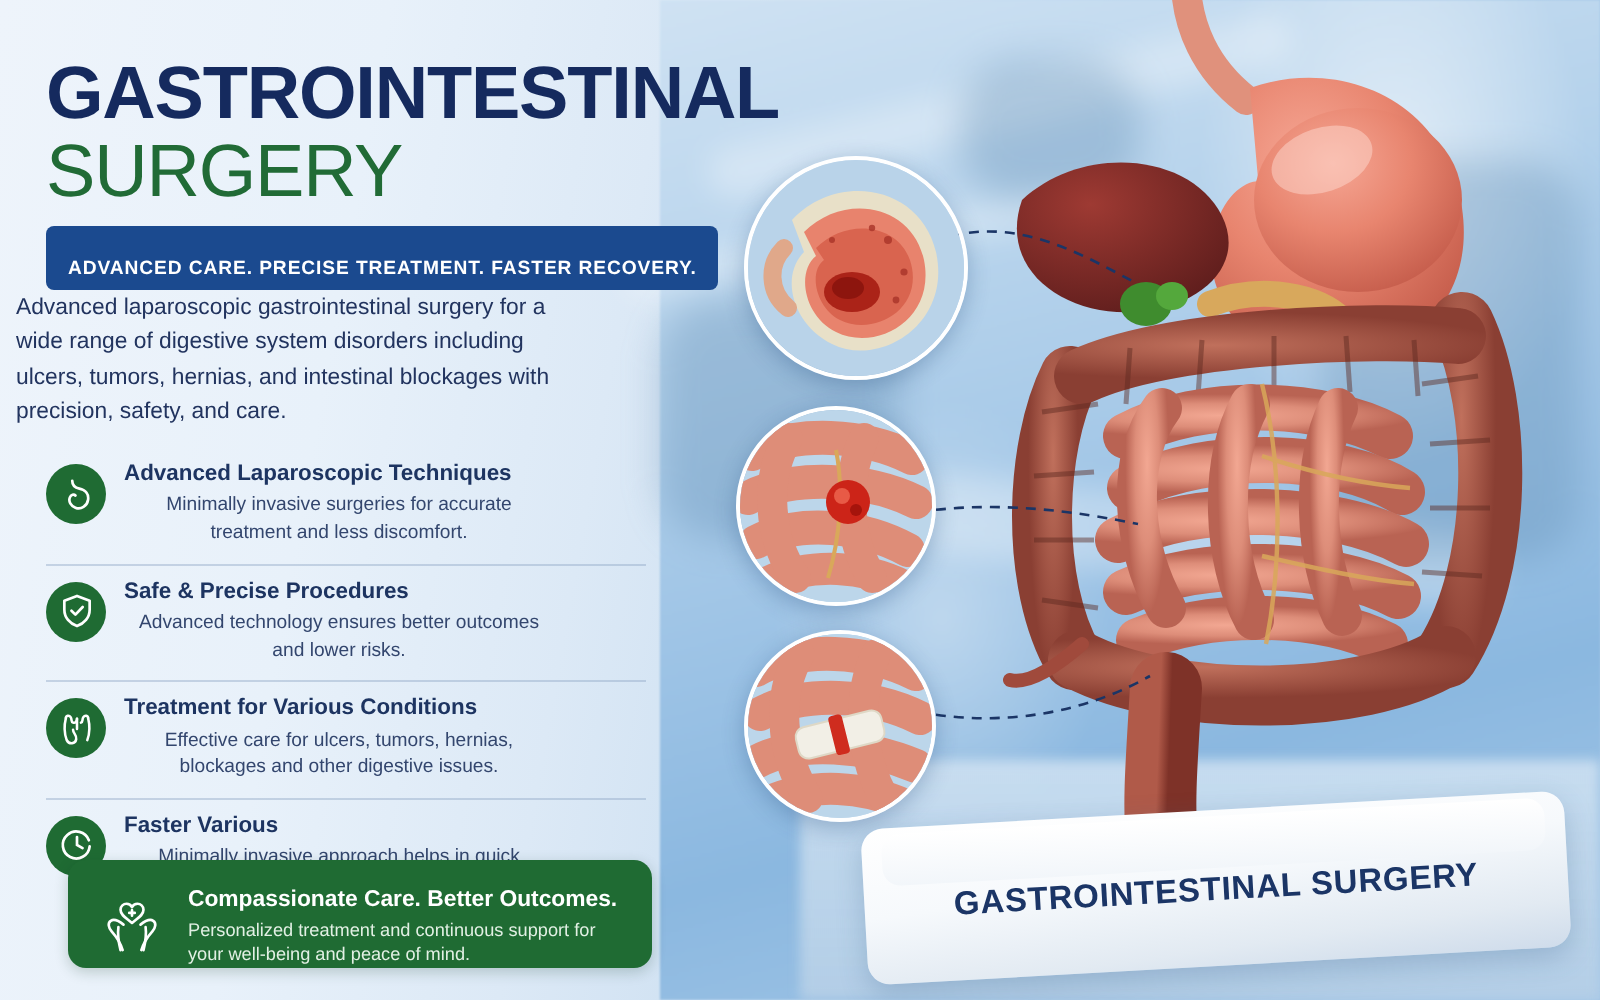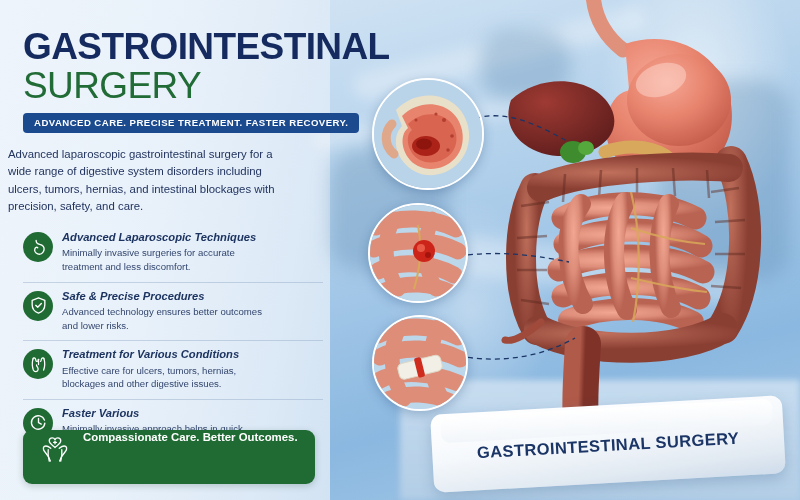--- a/index.html
+++ b/index.html
@@ -20,37 +20,37 @@
   .floor{position:absolute;left:400px;bottom:0;width:400px;height:120px;
     background:linear-gradient(180deg,rgba(208,226,242,.85),rgba(180,206,230,.95));filter:blur(3px);}
 
   
   .left{position:absolute;left:0;top:0;width:360px;height:500px;}
   .title1{position:absolute;left:23px;top:28px;font-size:37px;font-weight:bold;letter-spacing:-0.6px;
     color:#152a5e;line-height:1;white-space:nowrap;text-align:right;}
   .title2{position:absolute;left:23px;top:67px;font-size:37px;font-weight:normal;letter-spacing:-0.6px;
     color:#216b36;line-height:1;white-space:nowrap;}
   .badge{position:absolute;left:23px;top:113px;background:#1b4a8f;color:#fff;border-radius:4px;
-    padding:4px 11px 5px 11px;font-size:9.6px;font-weight:bold;letter-spacing:.45px;white-space:nowrap;}
+    padding:16px 11px 5px 11px;font-size:9.6px;font-weight:bold;letter-spacing:.45px;white-space:nowrap;}
   .intro{position:absolute;left:8px;top:146px;width:276px;font-size:11.4px;line-height:1.52;color:#22345f;}
 
   
   .features{position:absolute;left:23px;top:228px;width:300px;}
   .feature{position:relative;display:flex;align-items:flex-start;padding:3px 0 4px 0;}
   .feature + .feature{border-top:1px solid rgba(140,165,195,.42);margin-top:4px;padding-top:7px;}
   .fic{flex:0 0 auto;width:30px;height:30px;border-radius:50%;background:#1f6b33;
     display:flex;align-items:center;justify-content:center;margin-right:9px;margin-top:1px;}
   .fic svg{display:block;}
   .ftxt{padding-top:0;}
-  .fh{font-size:11.2px;font-weight:bold;color:#1d3461;line-height:1.2;margin-bottom:2px;font-style:italic;}
-  .fb{font-size:9.6px;line-height:1.42;color:#33466e;max-width:215px;}
-
-  
-  .banner{position:absolute;left:23px;top:430px;width:292px;height:54px;background:#1f6b33;
-    border-radius:9px;display:flex;align-items:flex-start;padding:0 12px;box-sizing:border-box;
+  .fh{font-size:11.2px;font-weight:bold;color:#1d3461;line-height:1.2;margin-bottom:2px;}
+  .fb{font-size:9.6px;line-height:1.42;color:#33466e;max-width:215px;text-align:center;}
+
+  
+  .banner{position:absolute;left:34px;top:430px;width:292px;height:54px;background:#1f6b33;
+    border-radius:9px;display:flex;align-items:flex-end;padding:0 12px;box-sizing:border-box;
     box-shadow:0 2px 7px rgba(20,60,35,.22);}
   .banner-ic{flex:0 0 auto;width:40px;height:40px;display:flex;align-items:center;justify-content:center;margin-right:8px;}
   .bh{font-size:11.4px;font-weight:bold;color:#fff;line-height:1.25;margin-bottom:2px;}
   .bb{font-size:9.1px;line-height:1.38;color:#e2f0e4;}
 
   
   .model{position:absolute;left:455px;top:-8px;width:345px;height:430px;}
 
   
   .callout{position:absolute;border-radius:50%;border:2.5px solid #ffffff;overflow:hidden;
@@ -323,17 +323,18 @@
           <path d="M12 14.4 C10 12.8, 7.6 11.6, 6 12.6 C4.4 13.6, 5 16, 6.4 17.6
                    C8.2 19.6, 10.4 22.6, 11.6 26.4"></path>
           <path d="M20 14.4 C22 12.8, 24.4 11.6, 26 12.6 C27.6 13.6, 27 16, 25.6 17.6
                    C23.8 19.6, 21.6 22.6, 20.4 26.4"></path>
           <path d="M9.6 15.6 C9.2 18.6, 9.6 22.4, 10.6 26.4"></path>
           <path d="M22.4 15.6 C22.8 18.6, 22.4 22.4, 21.4 26.4"></path>
         </svg>
       </div>
       <div>
         <div class="bh">Compassionate Care. Better Outcomes.</div>
+        <div class="bb">Personalized treatment and continuous support for your well-being and peace of mind.</div>
       </div>
     </div>
   </div>
 
 </div>
 
 </body></html>

